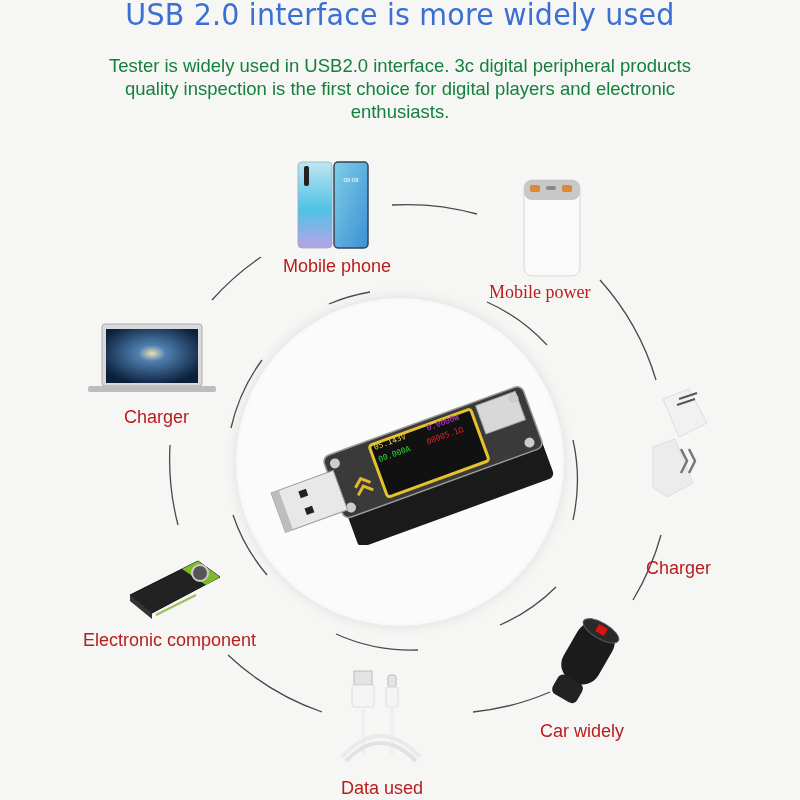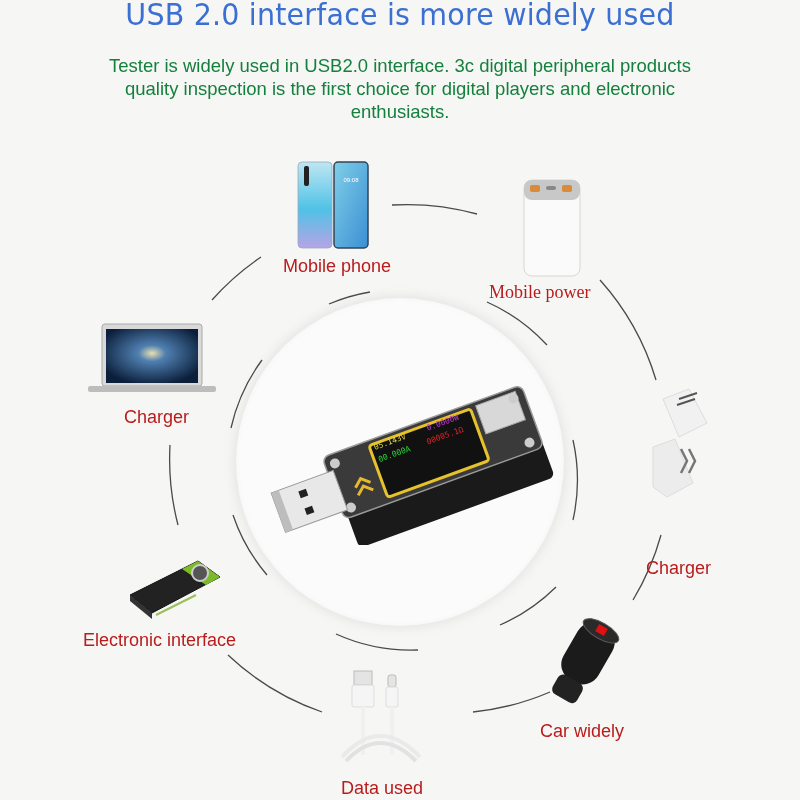--- a/index.html
+++ b/index.html
@@ -165,21 +165,21 @@
 
 <div class="item" style="left:126px;top:555px;">
   <svg width="100" height="70" viewBox="0 0 100 70">
     <polygon points="4,40 72,6 94,22 26,58" fill="#222" stroke="#111"></polygon>
     <polygon points="56,14 72,6 94,22 80,30" fill="#7dba2a"></polygon>
     <circle cx="74" cy="18" r="8" fill="#555" stroke="#ccc" stroke-width="2"></circle>
     <polygon points="4,40 26,58 26,64 4,46" fill="#333"></polygon>
     <line x1="30" y1="60" x2="70" y2="40" stroke="#9bbf5a" stroke-width="2"></line>
   </svg>
 </div>
-<div class="label" style="left:83px;top:630px;">Electronic interface</div>
+<div class="label" style="left:83px;top:630px;">Electronic component</div>
 
 <div class="item" style="left:545px;top:612px;">
   <svg width="75" height="100" viewBox="0 0 75 100">
     <g transform="rotate(30 38 50)">
       <rect x="18" y="8" width="40" height="64" rx="18" fill="#1b1b1b"></rect>
       <ellipse cx="38" cy="14" rx="20" ry="8" fill="#2a2a2a" stroke="#555"></ellipse>
       <rect x="33" y="9" width="10" height="8" fill="#d11"></rect>
       <rect x="24" y="70" width="28" height="22" rx="6" fill="#222"></rect>
     </g>
   </svg>

